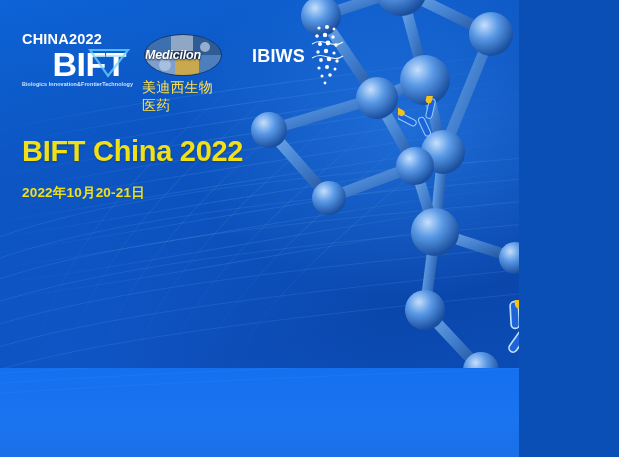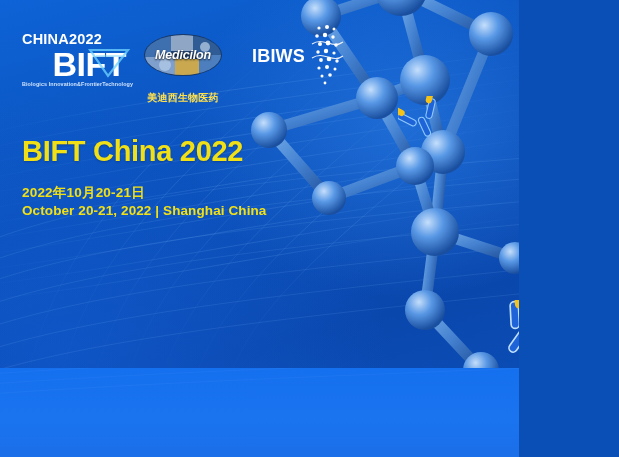--- a/index.html
+++ b/index.html
@@ -105,21 +105,21 @@
   }
   .bift-swoosh {
     position: absolute;
     right: -8px;
     top: 14px;
     width: 46px;
     height: 34px;
     opacity: 0.9;
   }
 
-  .medicilon { width: 82px; text-align: center; margin-top: 2px; }
+  .medicilon { width: 82px; margin-top: 2px; }
   .med-oval {
     position: relative;
     width: 76px;
     height: 40px;
     margin: 0 auto;
     border-radius: 50%;
     overflow: hidden;
     border: 1.5px solid #173a6b;
     background: #1b3e6e;
   }
@@ -128,24 +128,24 @@
     left: 0; right: 0; top: 50%;
     transform: translateY(-50%);
     font-size: 12.5px;
     font-weight: bold;
     font-style: italic;
     color: #ffffff;
     text-shadow: 0 1px 2px rgba(0,0,0,0.85);
     letter-spacing: -0.2px;
   }
   .med-cn {
-    font-size: 10px;
-    font-weight: bold;
+    font-size: 14px;
+    font-weight: normal;
     color: #ffe14d;
-    margin-top: 15px;
+    margin-top: 3px;
     letter-spacing: 0.2px;
   }
 
   .ibiws { margin-top: 14px; position: relative; width: 92px; margin-left: 12px; }
   .ibiws-word {
     font-size: 18px;
     font-weight: bold;
     color: #ffffff;
     letter-spacing: 0.2px;
     display: inline-block;
@@ -413,17 +413,16 @@
         </g>
       </svg>
     </div>
 
   </div>
 
   <div class="text-block">
     <div class="title-en">BIFT China 2022</div>
     <div class="dates">
       <div class="date-cn">2022年10月20-21日</div>
-      <div class="date-en">October 20-21, 2022 | Shanghai China</div>
     </div>
   </div>
 
 </div>
 
 </body></html>

